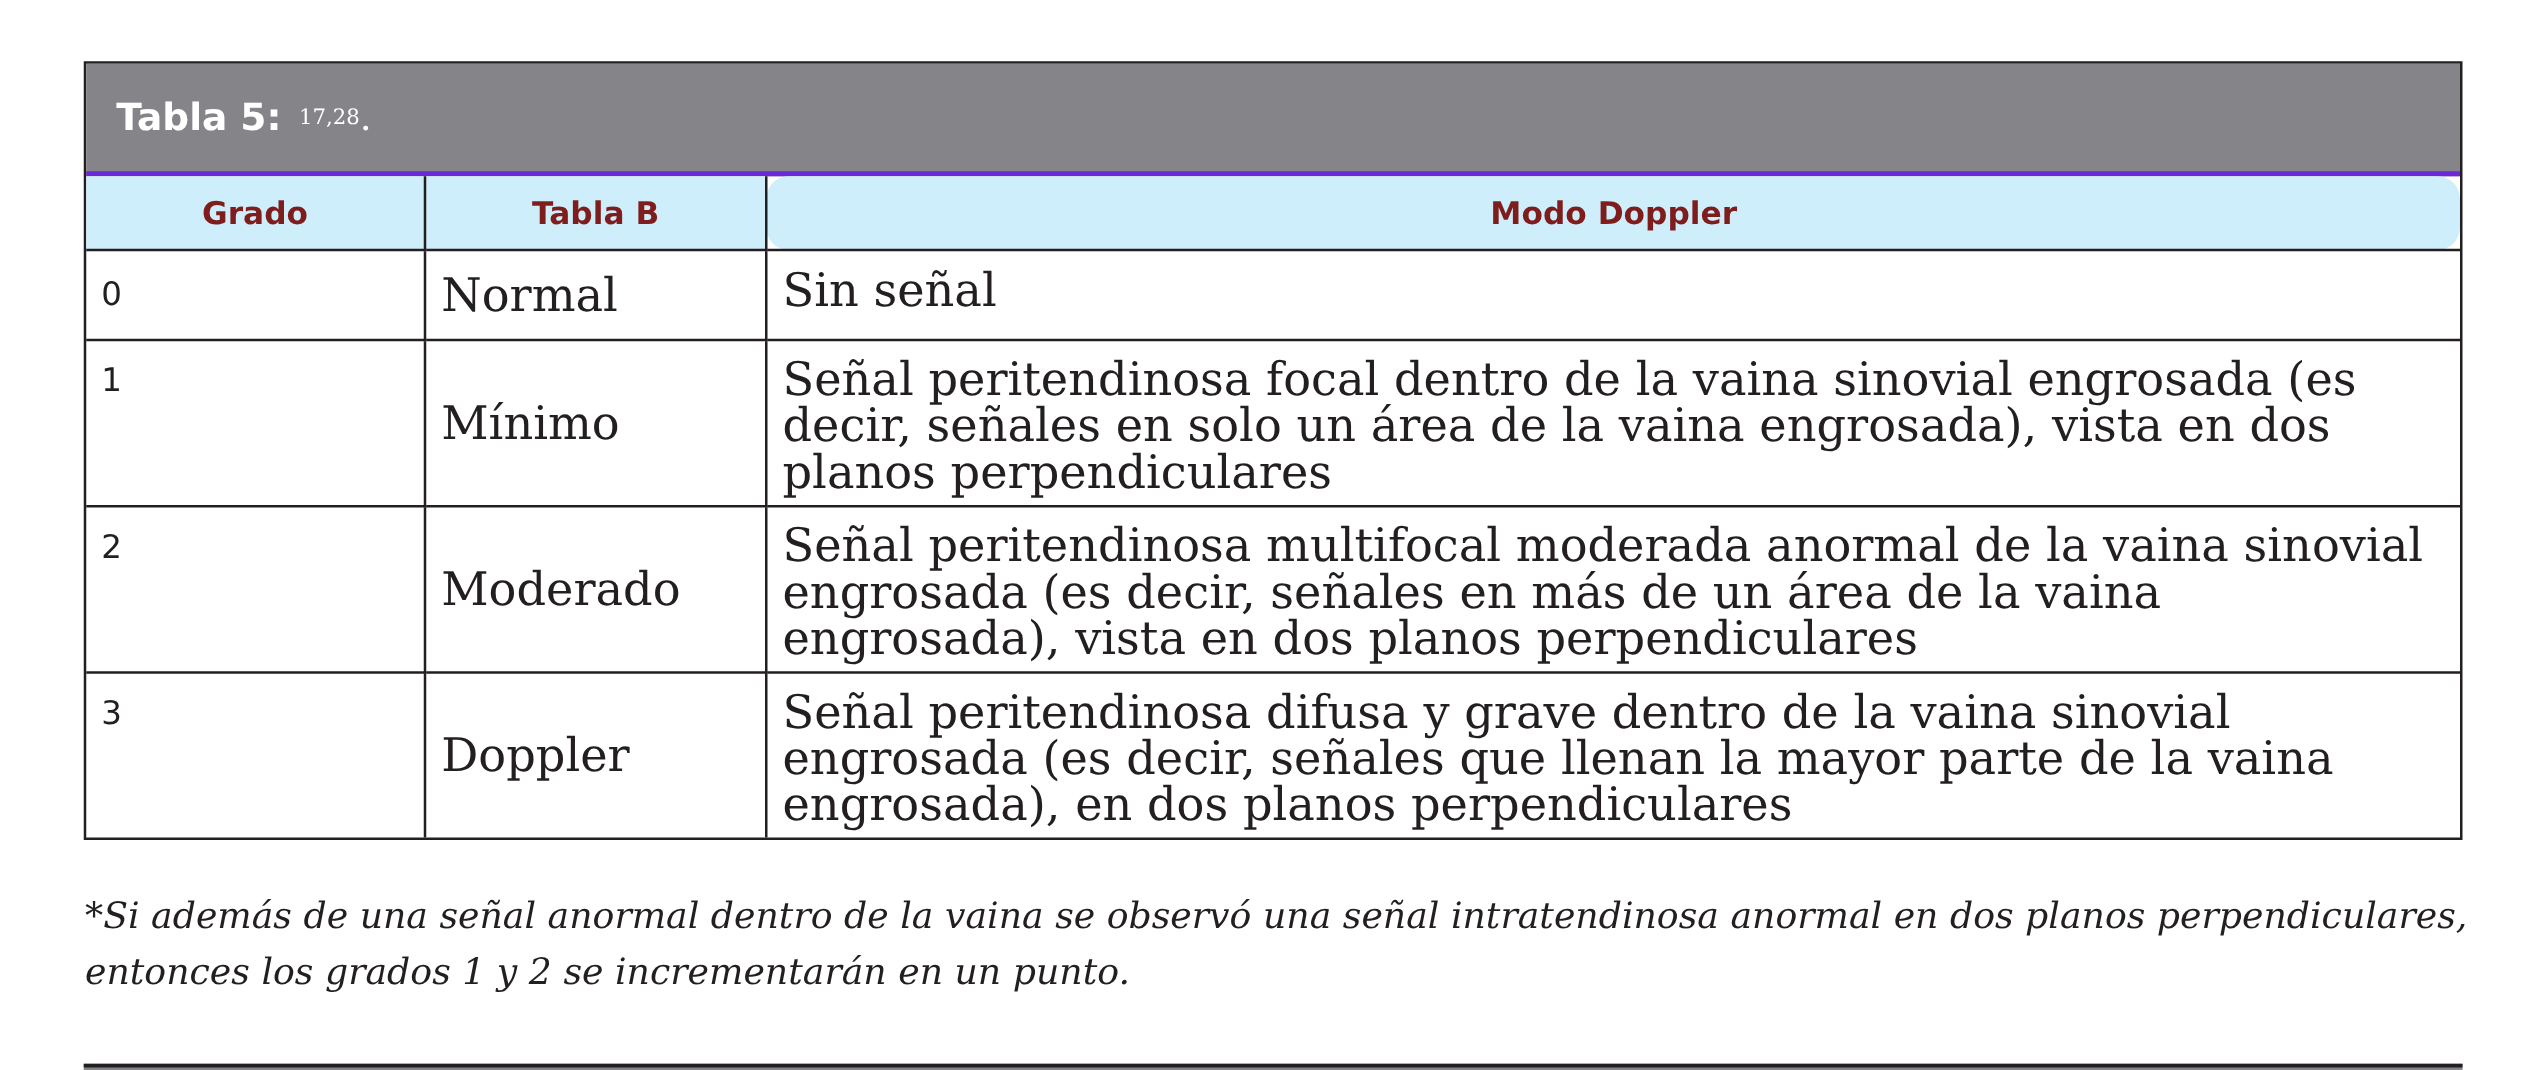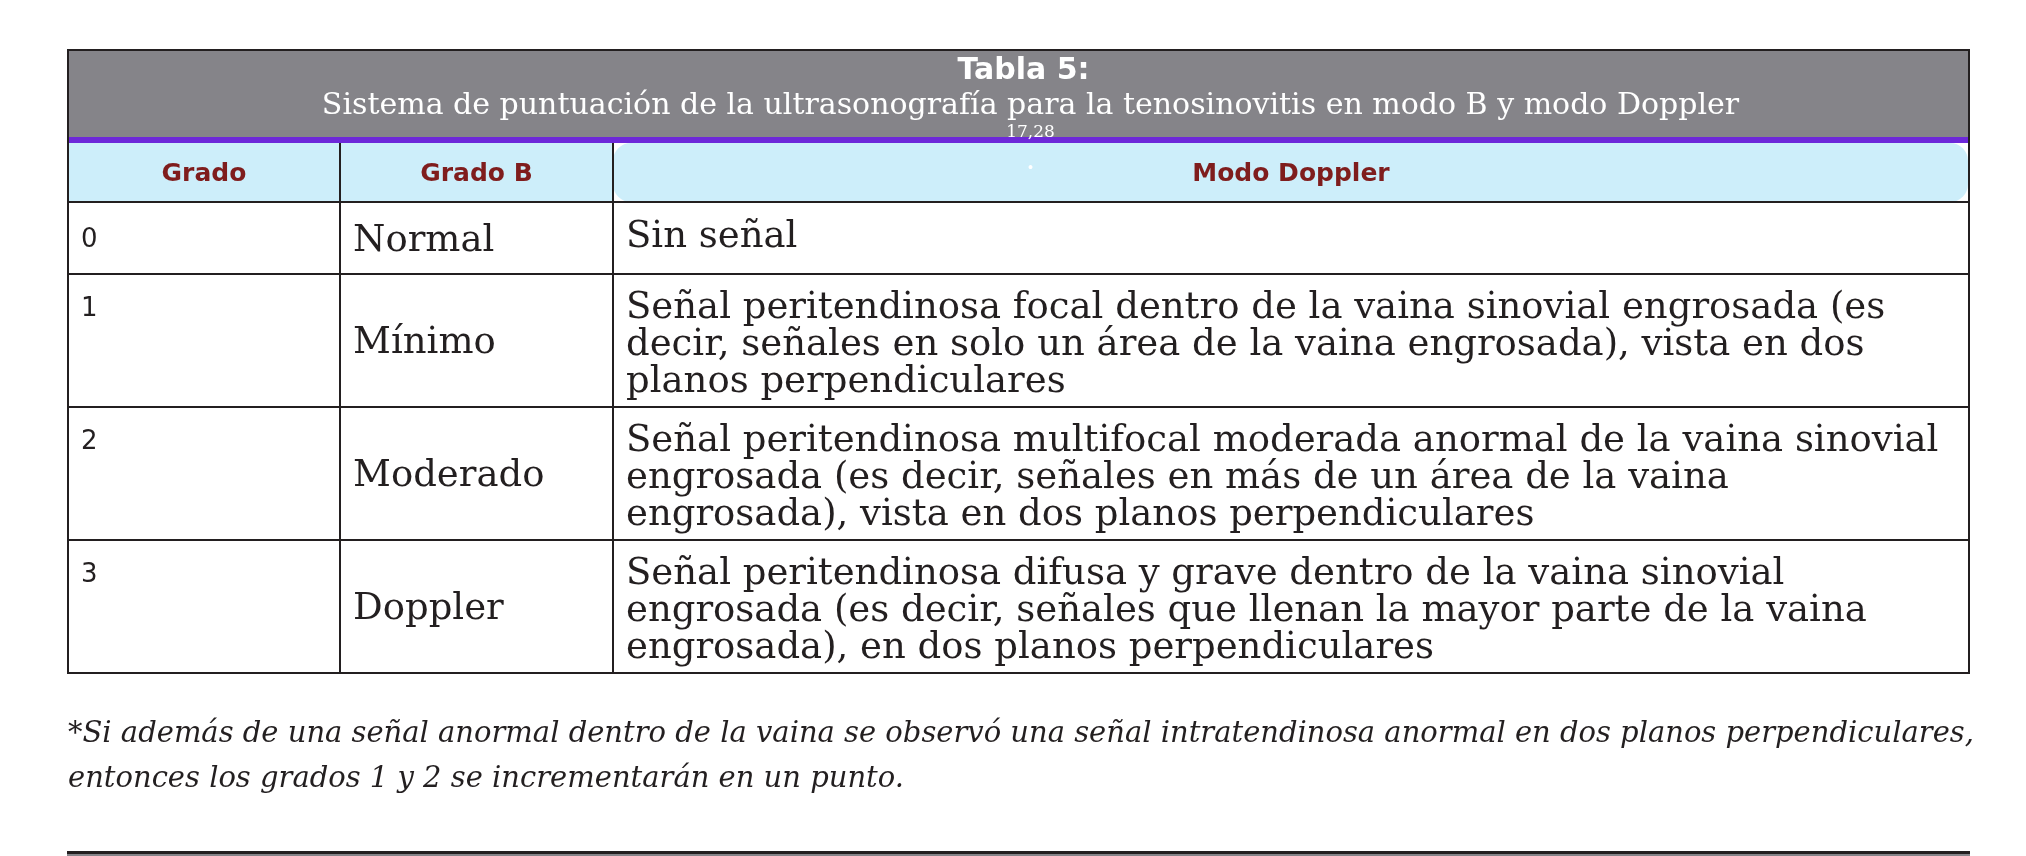--- a/index.html
+++ b/index.html
@@ -1,18 +1,18 @@
 <!DOCTYPE html>
 <html><head>
   <meta charset="utf-8">
   <style>
     html, body { margin: 0; padding: 0; background: #ffffff; }
     body { width: 2026px; height: 856px; position: relative; overflow: hidden; font-family: "DejaVu Serif", serif; color: #231f20; }
     .table-wrap { position: absolute; left: 67px; top: 49px; width: 1903px; border: 2px solid #231f20; box-sizing: border-box; }
-    .title-bar { background: #858489; color: #ffffff; height: 86px; display: flex; align-items: center; padding-left: 24px; font-size: 30px; border-bottom: 6px solid #6d28d9; flex-direction: column; }
+    .title-bar { background: #858489; color: #ffffff; height: 86px; display: flex; align-items: center; padding-left: 24px; font-size: 30px; border-bottom: 4px solid #6d28d9; }
     .title-bar .label { font-family: "DejaVu Sans", sans-serif; font-weight: bold; margin-right: 14px; }
     .title-bar sup { font-size: 17px; vertical-align: 12px; }
     table { border-collapse: collapse; width: 100%; table-layout: fixed; }
     th, td { border: 2px solid #231f20; }
     tr > :first-child { border-left: none; }
     tr > :last-child { border-right: none; border-radius: 18px; }
     tr:last-child td { border-bottom: none; }
     thead tr:first-child th { border-top: none; }
     th { background: #cdeefa; height: 56px; font-family: "DejaVu Sans", sans-serif; font-weight: bold; font-size: 25px; text-align: center; color: #7f1d1d; }
     td { font-size: 37px; padding: 0 12px; vertical-align: top; line-height: 37px; }
@@ -24,34 +24,33 @@
     .col2 { width: 273px; }
     .footnotes { position: absolute; left: 68px; top: 682px; font-style: italic; font-size: 29px; line-height: 45px; width: 1930px; margin-top: 28px; }
     .bottom-bar { position: absolute; left: 67px; top: 851px; width: 1903px; height: 8px; background: #858489; border-top: 3px solid #231f20; box-sizing: border-box; }
   </style>
 </head>
 <body>
 
 <div class="table-wrap">
   <div class="title-bar">
     <span class="label">Tabla 5:</span>
-    <span>Sistema de puntuación de la ultrasonografía para la tenosinovitis en modo B y modo Doppler</span>
       <sup>17,28</sup>
       <span>.</span>
   </div>
   <table>
     <colgroup>
         <col class="col1">
         <col class="col2">
         <col>
       </colgroup>
     <thead>
       <tr>
         <th>Grado</th>
-        <th>Grado B</th>
+        <th>Tabla B</th>
         <th>Modo Doppler</th>
       </tr>
     </thead>
     <tbody>
       <tr class="row0">
         <td class="grade">0</td>
         <td class="modo-b">Normal</td>
         <td class="doppler">Sin señal</td>
       </tr>
       <tr>

